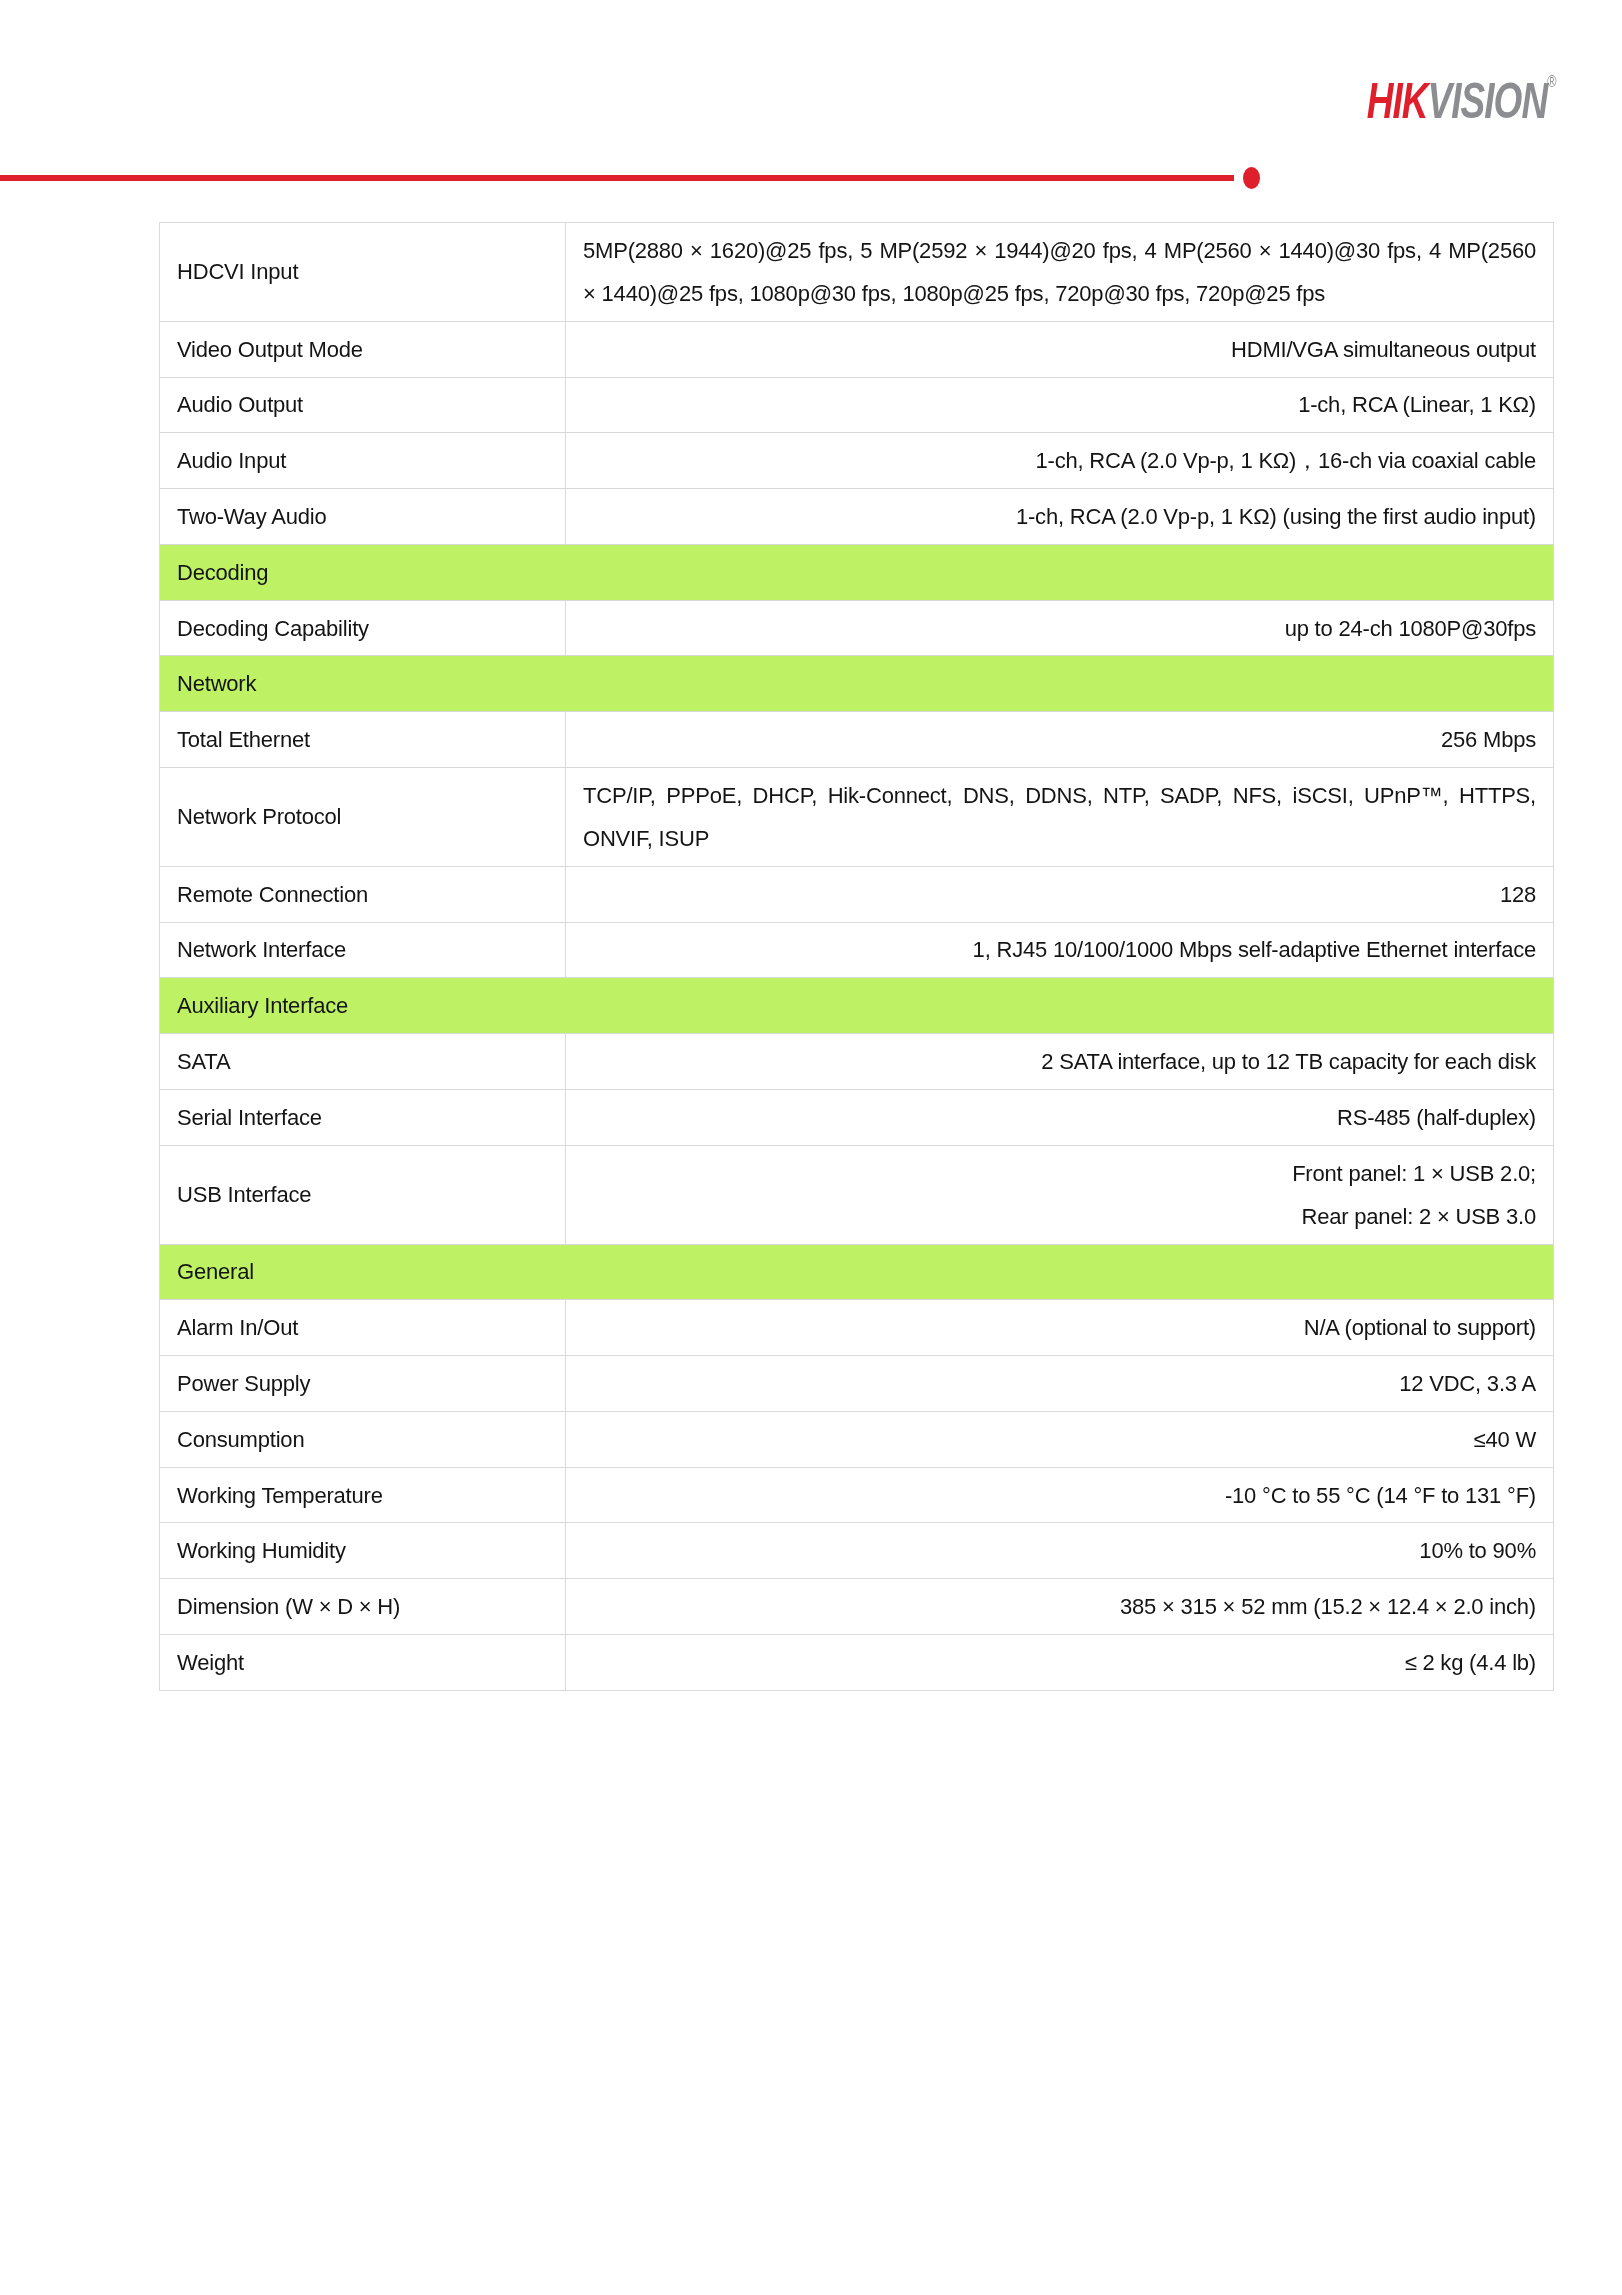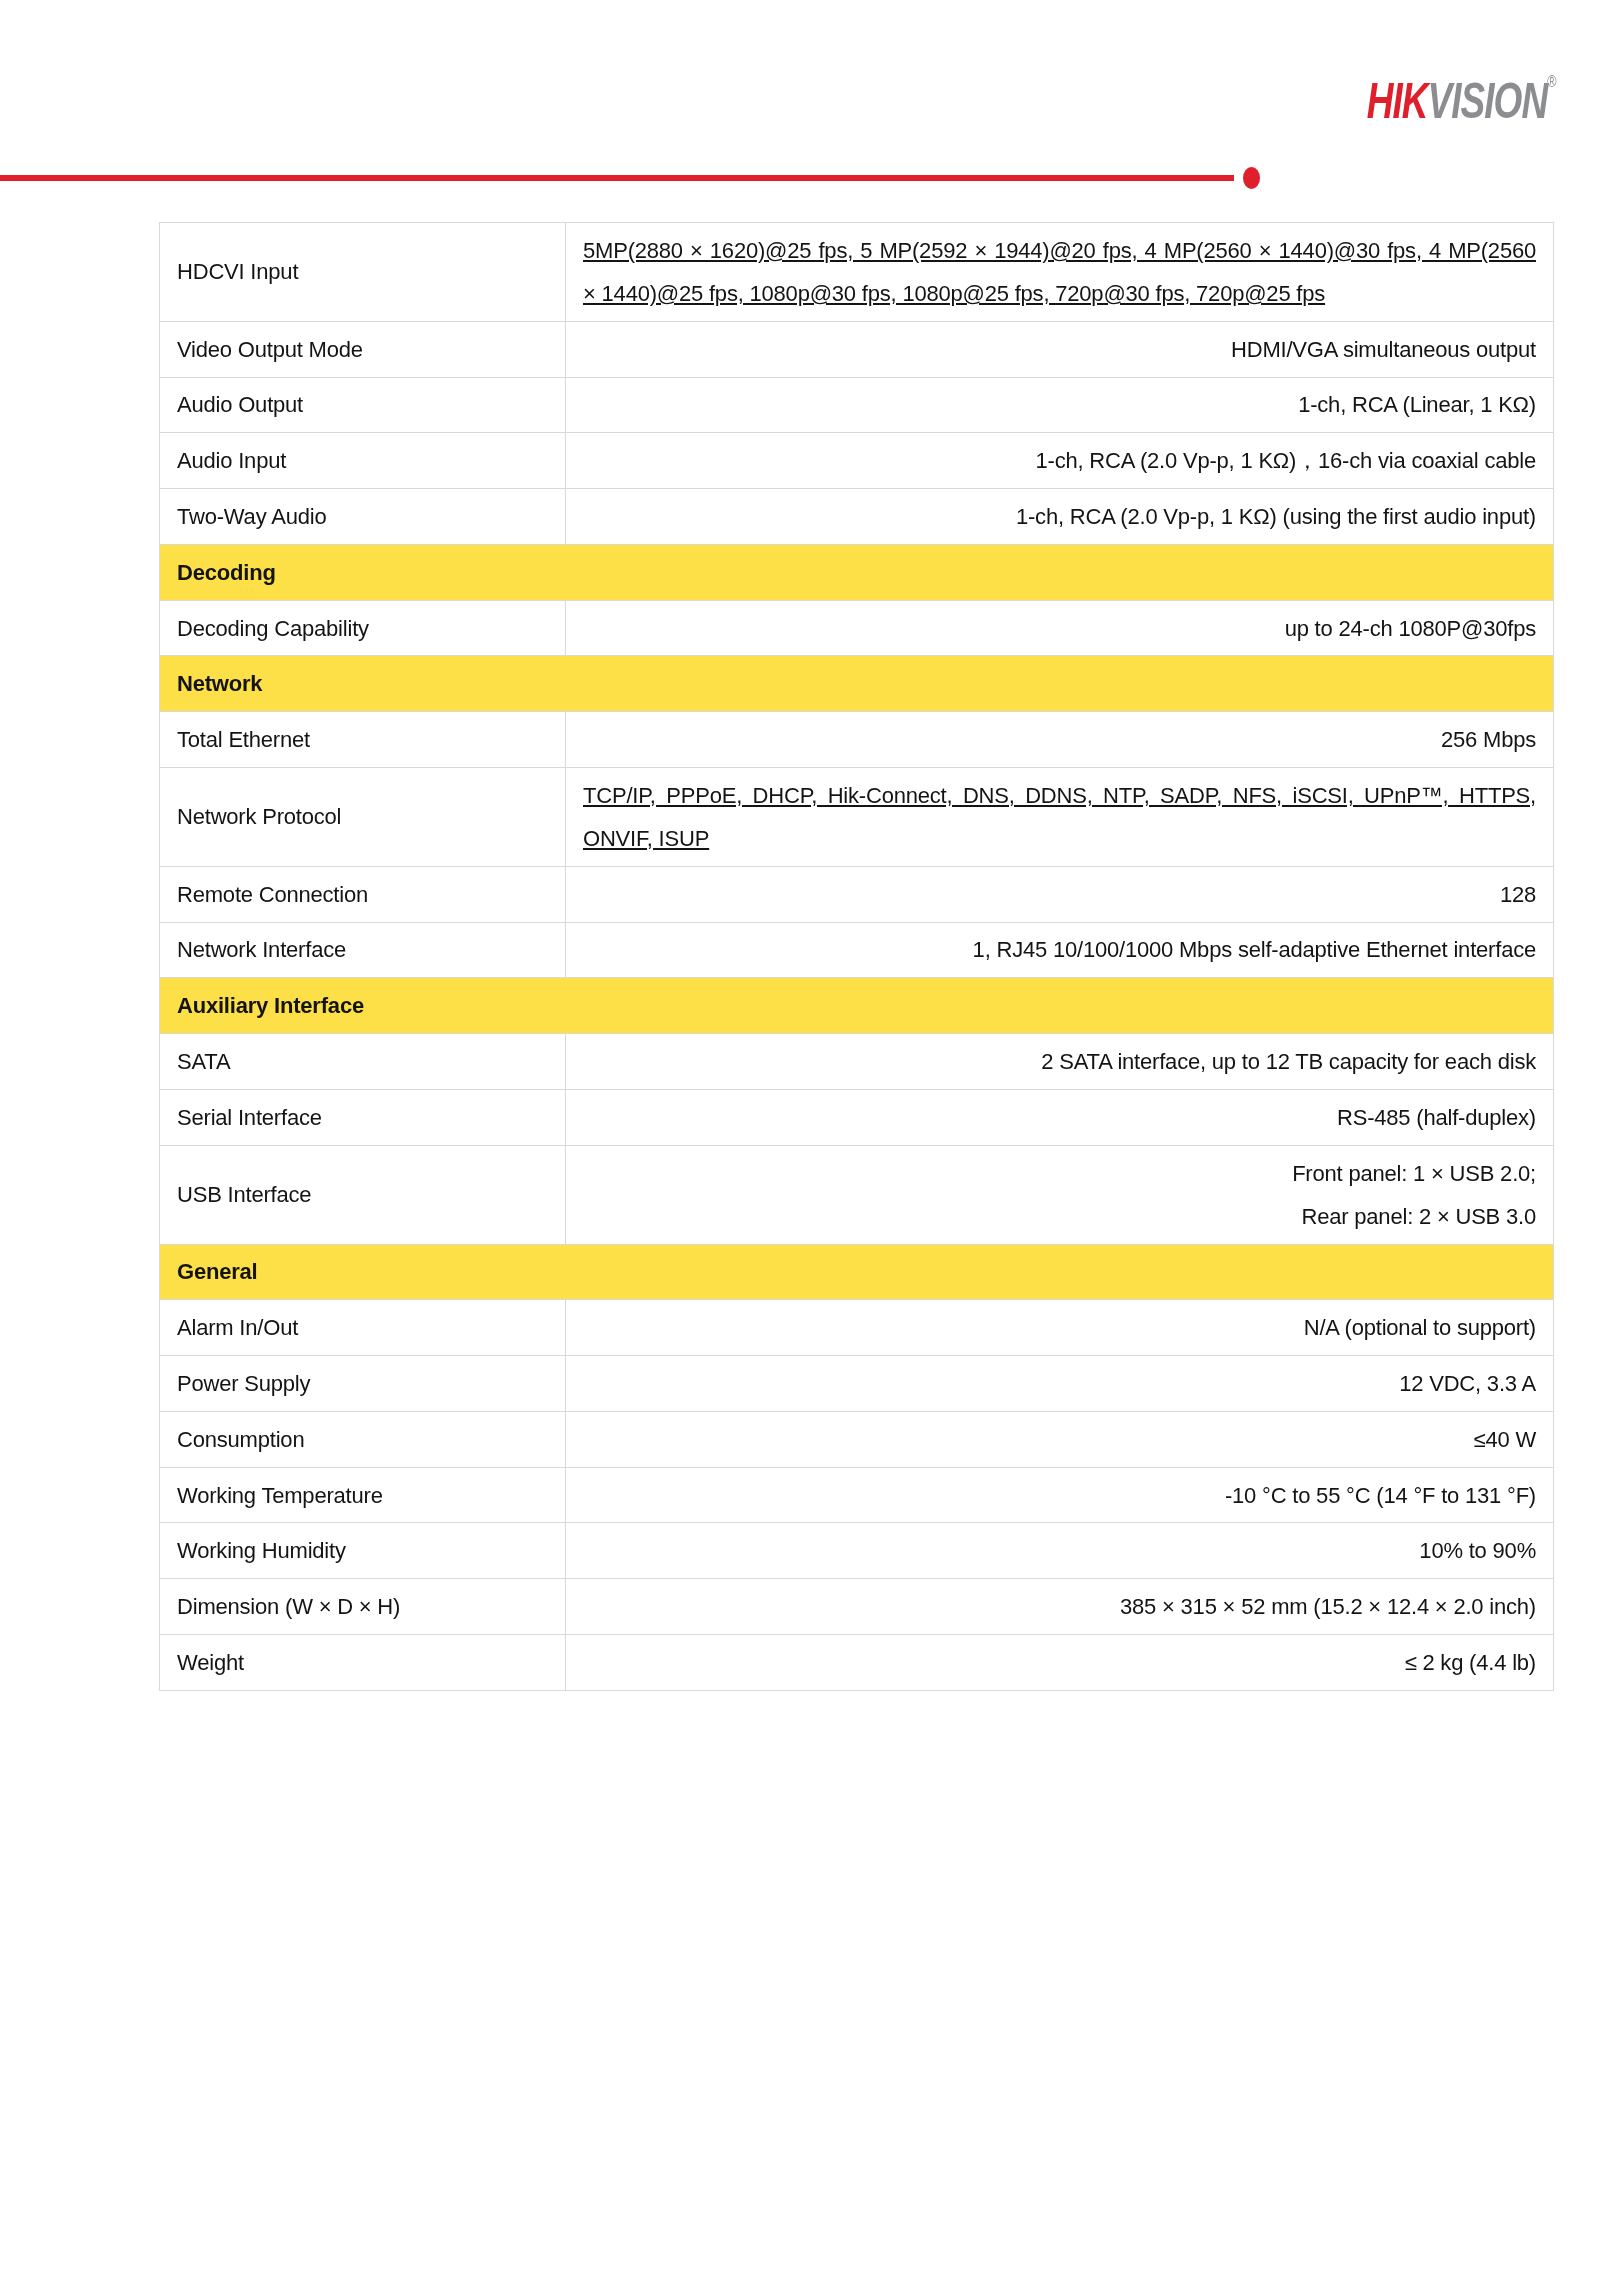--- a/index.html
+++ b/index.html
@@ -70,27 +70,27 @@
     border:1.3px solid #d9d9d9;
     font-size:22px;
     line-height:43px;
     letter-spacing:-0.2px;
     padding:5.9px 17px;
     vertical-align:middle;
     color:#141414;
     word-wrap:break-word;
   }
   td.section{
-    background:#fde047;
-    font-weight:bold;
+    background:#bef264;
+    font-weight:normal;
     height:43px;
   }
   td.label{height:43px;}
   .val-line{text-align:right;}
-  .val-line.just{text-align:justify;text-decoration:underline;}
+  .val-line.just{text-align:justify;}
 </style>
 </head>
 <body>
 
 <div class="page">
 
   <div class="logo">
     <span class="hik">HIK</span><span class="vision">VISION</span><span class="reg">®</span>
   </div>
 

